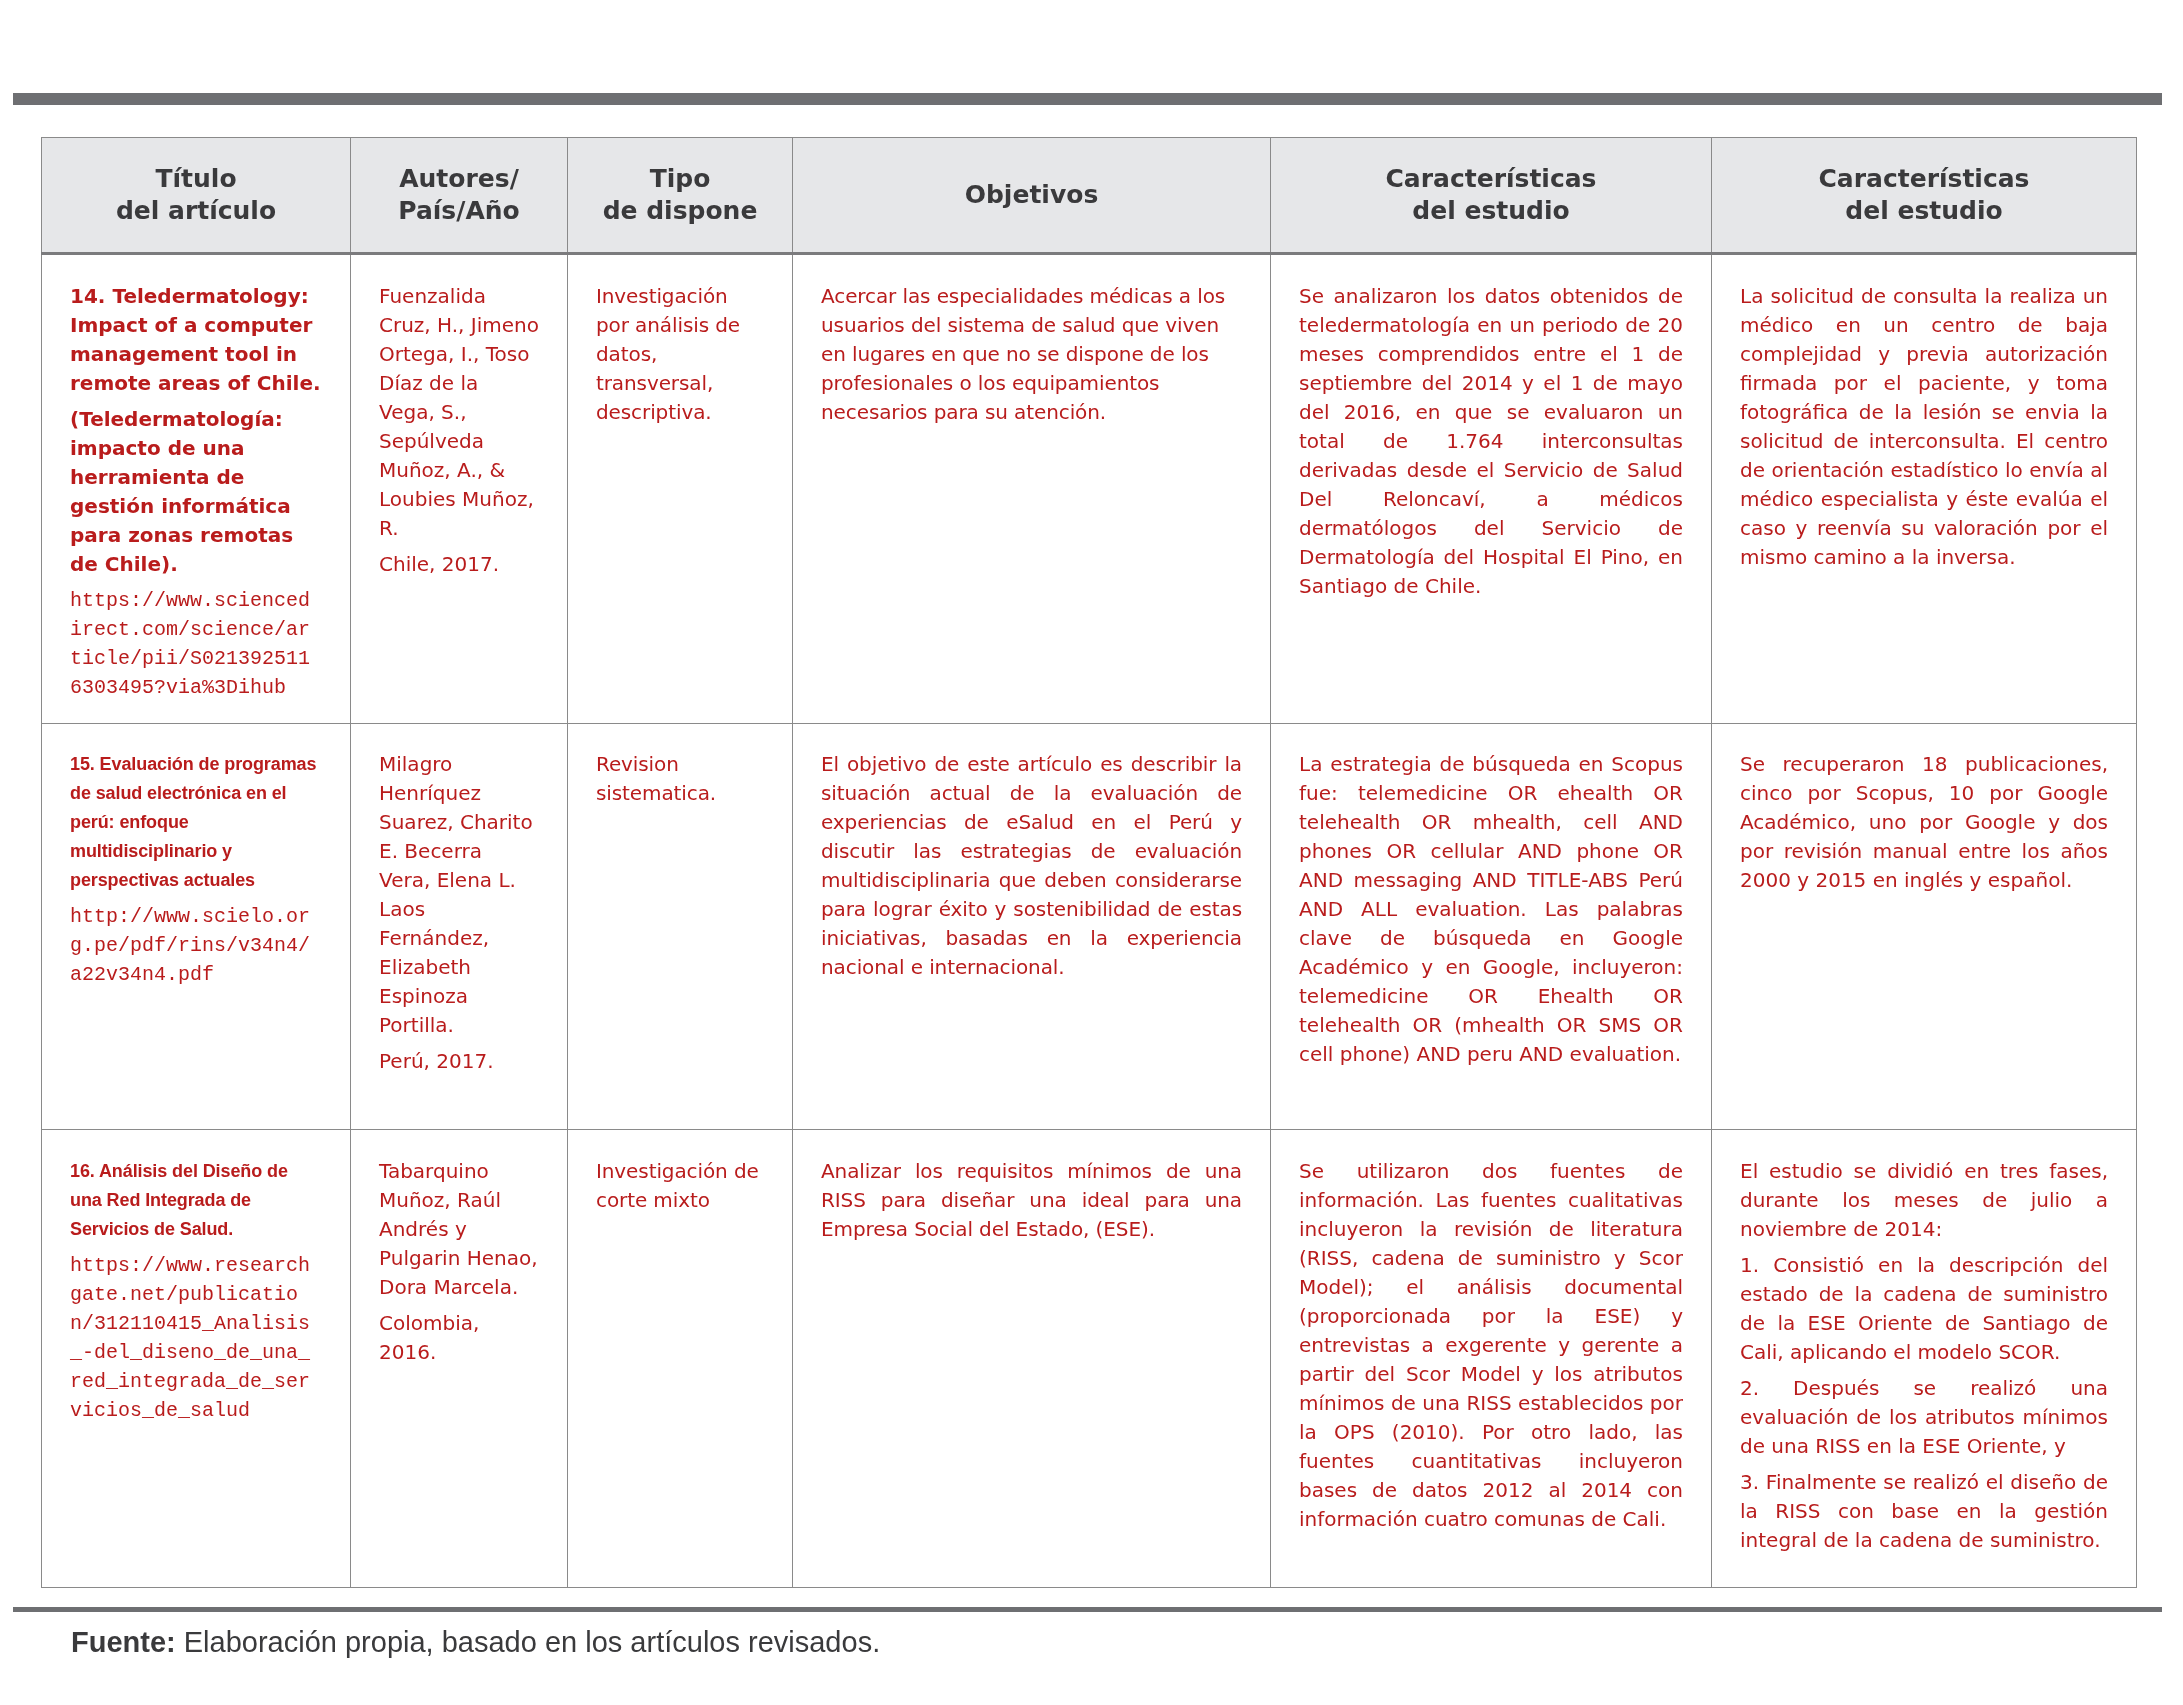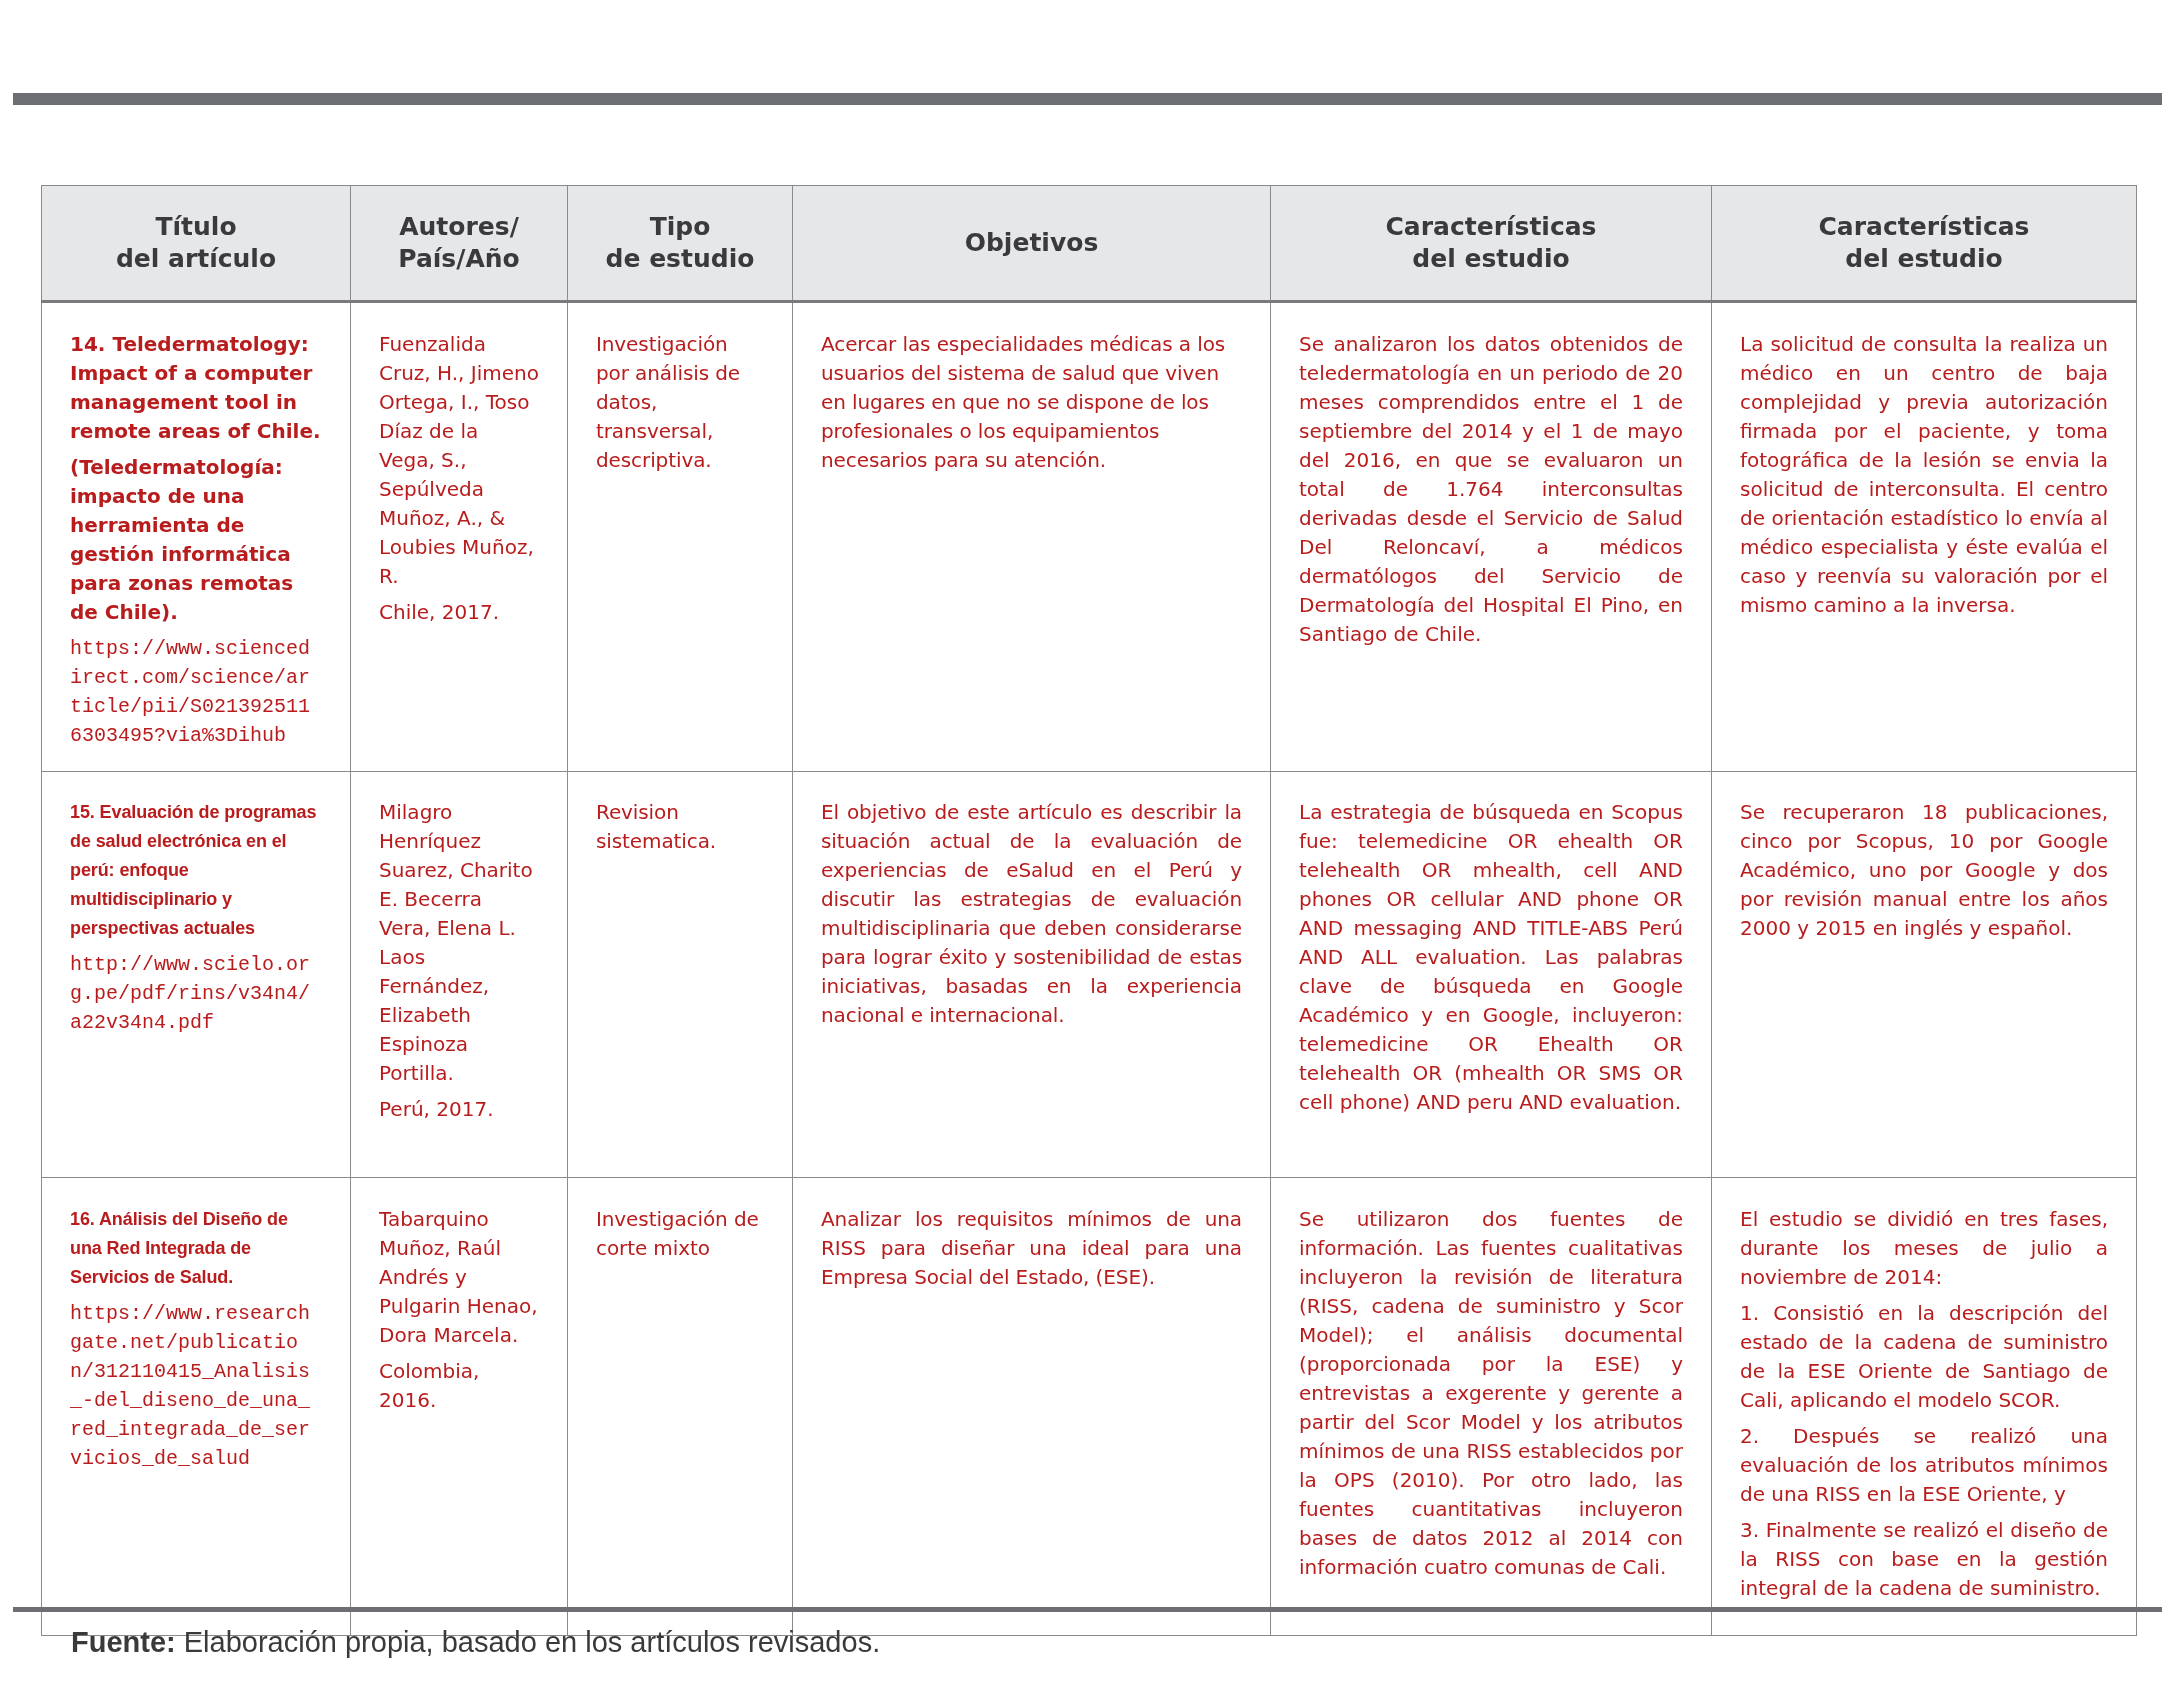--- a/index.html
+++ b/index.html
@@ -1,20 +1,20 @@
 <!DOCTYPE html>
 <html style="font-size:11.2px"><head>
 <meta charset="utf-8">
 <style>
   html, body { margin: 0; padding: 0; background: #ffffff; }
   body { width: 2183px; height: 1706px; position: relative; overflow: hidden;
          font-family: "Liberation Sans", "DejaVu Sans", sans-serif; color: #1a1a1a; }
   .top-bar { position: absolute; left: 12.6px; top: 93px; width: 2149px; height: 12px; background: #6e6f72; }
   .bottom-bar { position: absolute; left: 12.6px; top: 1607px; width: 2149px; height: 4.9px; background: #6e6f72; }
-  table.review { position: absolute; left: 41px; top: 137px; width: 2095px; border-collapse: collapse; table-layout: fixed; margin-top: 48px; }
+  table.review { position: absolute; left: 41px; top: 137px; width: 2095px; border-collapse: collapse; table-layout: fixed; }
   table.review th, table.review td { border: 1.7px solid #8a8a8a; vertical-align: top; }
   table.review thead th { background: #e6e7e9; height: 112px; vertical-align: middle; text-align: center;
       font-family: "DejaVu Sans", sans-serif; font-weight: bold; font-size: 25px; line-height: 32px; color: #3a3a3c;
       border-bottom: 3.5px solid #7b7b7d; }
   table.review thead th span { display: block; }
   table.review tbody td { padding: 26.6px 28px 21px 28px; font-family: "DejaVu Sans", sans-serif;
       font-size: 20px; line-height: 29px; color: #b91c1c; }
   .just { text-align: justify; }
   .cond { font-family: Liberation Sans, sans-serif; font-size: 18px; letter-spacing: -0.1px; }
   .title-bold { font-weight: bold; margin: 0 0 7px 0; }
@@ -46,21 +46,21 @@
       <th>
           <span>Título</span>
           <span>del artículo</span>
         </th>
       <th>
           <span>Autores/</span>
           <span>País/Año</span>
         </th>
       <th>
           <span>Tipo</span>
-          <span>de estudio</span>
+          <span>de dispone</span>
         </th>
       <th>
           <span>Objetivos</span>
         </th>
       <th>
           <span>Características</span>
           <span>del estudio</span>
         </th>
       <th>
           <span>Características</span>

